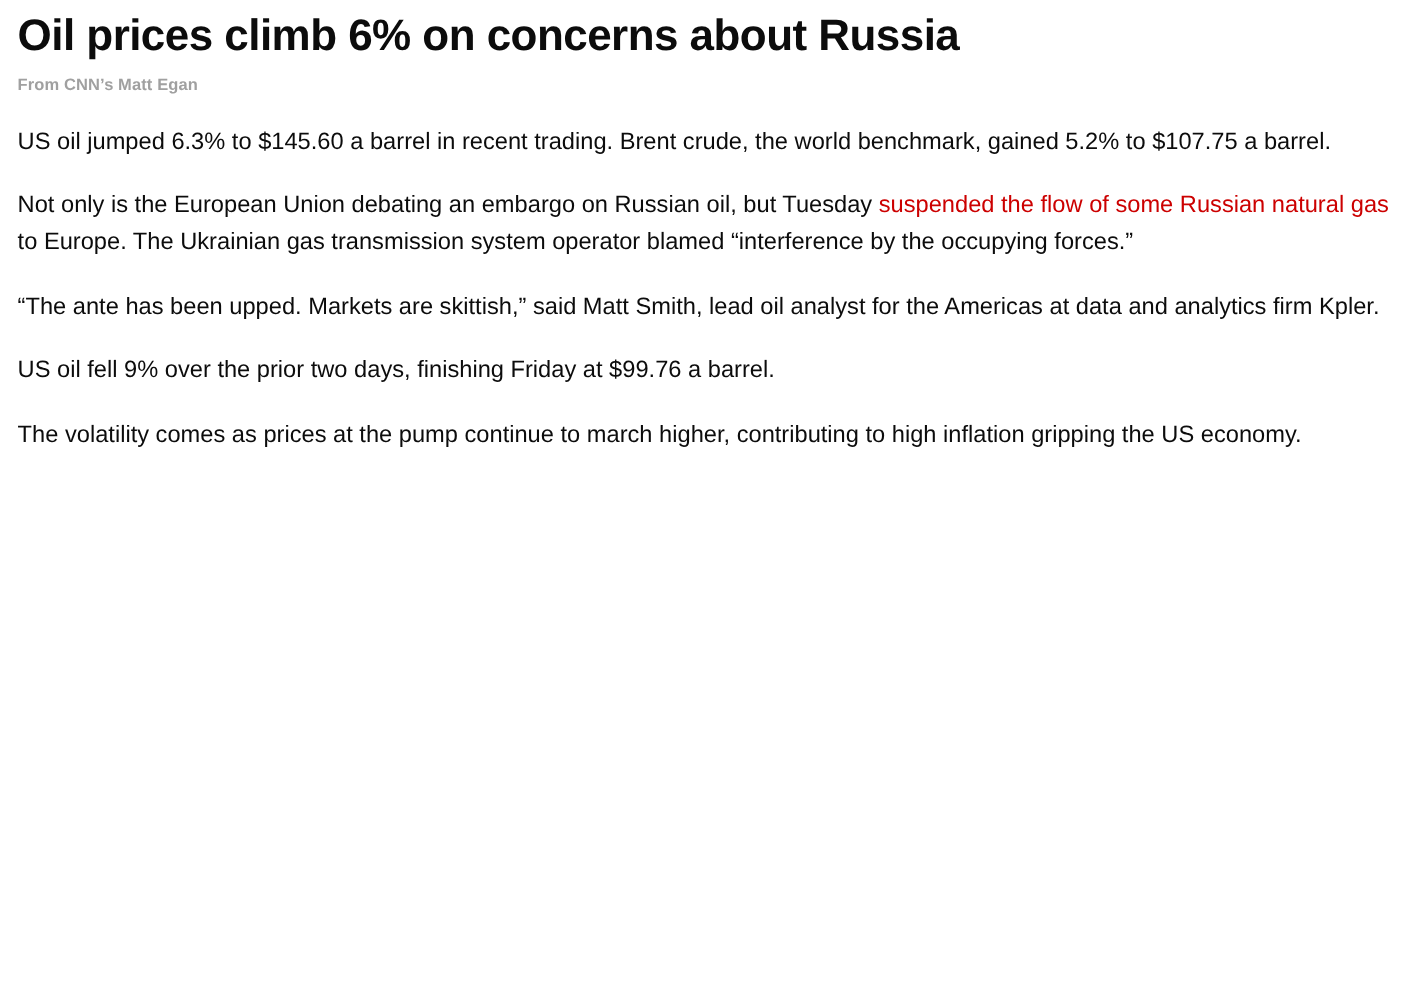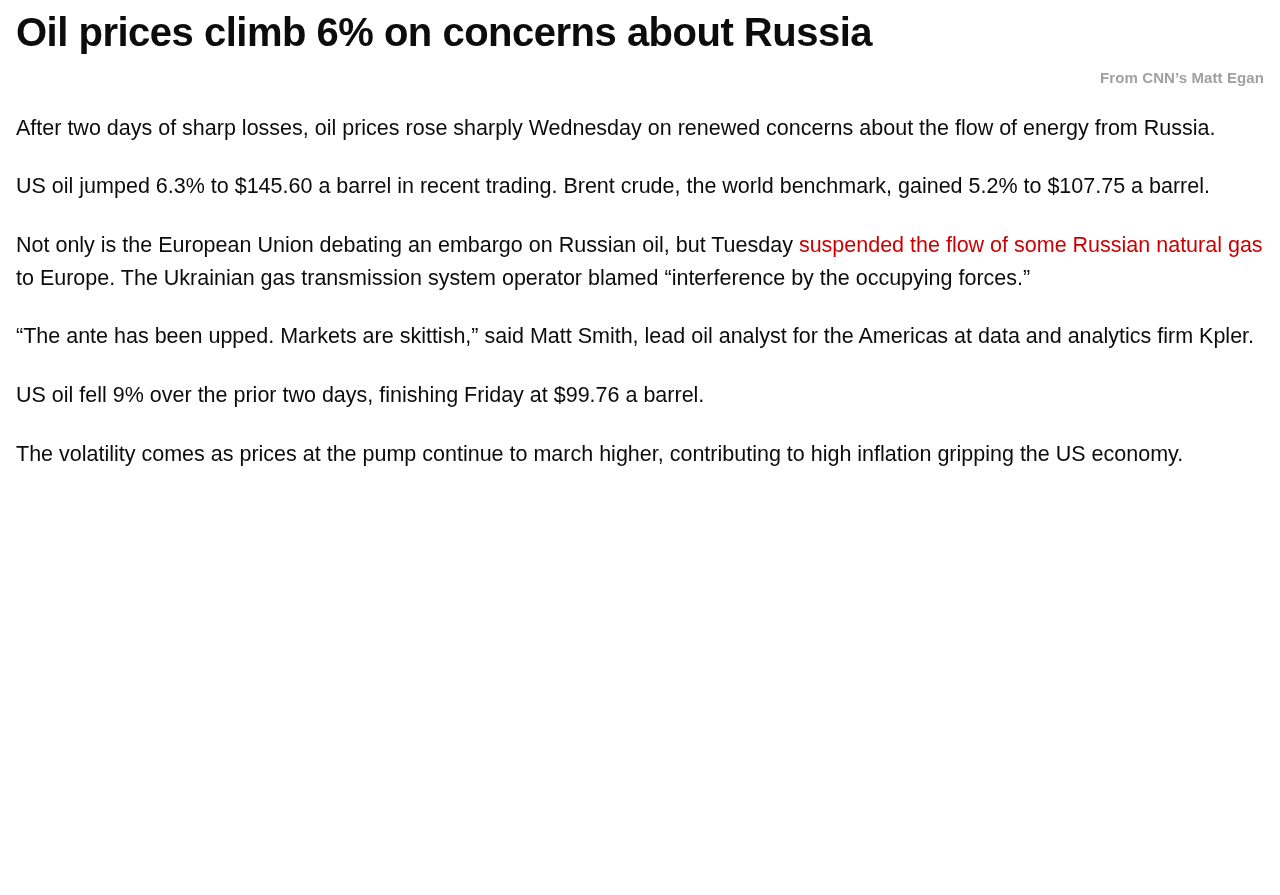--- a/index.html
+++ b/index.html
@@ -26,21 +26,20 @@
     letter-spacing: -0.5px;
     color: #0c0c0c;
     margin: 0 0 14px 0;
   }
   .byline {
     font-size: 15px;
     font-weight: bold;
     color: #a0a0a0;
     letter-spacing: 0.1px;
     margin: 0 0 26px 0;
-    text-align: right;
   }
   p.para {
     font-size: 21.5px;
     line-height: 1.52;
     color: #0c0c0c;
     margin: 0 0 26px 0;
     max-width: 1248px;
   }
   p.para:last-child {
     margin-bottom: 0;
@@ -52,21 +51,20 @@
 </style>
 </head>
 <body>
 
 <div class="article">
 
   <h1 class="headline">Oil prices climb 6% on concerns about Russia</h1>
 
   <div class="byline">From CNN’s Matt Egan</div>
 
-  <p class="para">After two days of sharp losses, oil prices rose sharply Wednesday on renewed concerns about the flow of energy from Russia.</p>
 
   <p class="para">US oil jumped 6.3% to $145.60 a barrel in recent trading. Brent crude, the world benchmark, gained 5.2% to $107.75 a barrel.</p>
 
 
   <p class="para"><span>Not only is the European Union debating an embargo on Russian oil, but Tuesday </span><a class="inline-link" href="#">suspended the flow of some Russian natural gas</a><span> to Europe. The Ukrainian gas transmission system operator blamed “interference by the occupying forces.”</span></p>
 
   <p class="para">“The ante has been upped. Markets are skittish,” said Matt Smith, lead oil analyst for the Americas at data and analytics firm Kpler.</p>
 
   <p class="para">US oil fell 9% over the prior two days, finishing Friday at $99.76 a barrel.</p>
 

